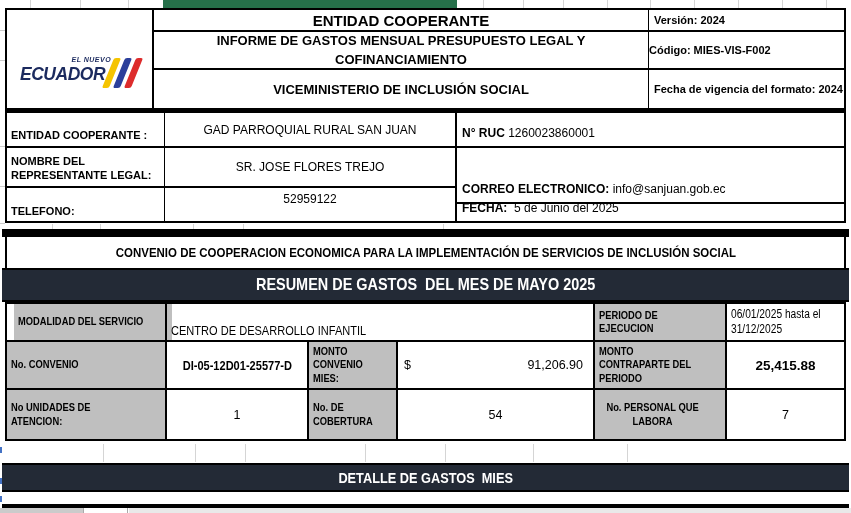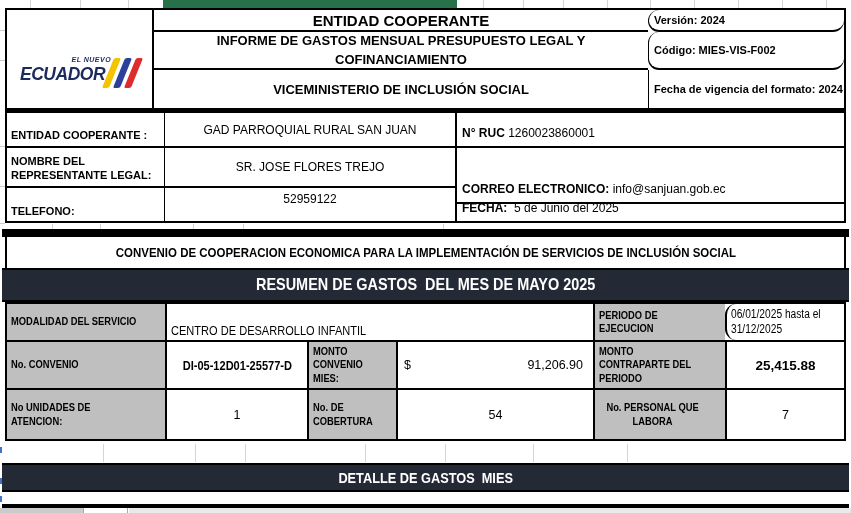--- a/index.html
+++ b/index.html
@@ -4,35 +4,35 @@
 <style>
   html,body{margin:0;padding:0;background:#fff;}
   .sheet{
     position:relative;width:851px;height:513px;background:#ffffff;overflow:hidden;
     font-family:"Liberation Sans", sans-serif;color:#000;
   }
   .abs{position:absolute;box-sizing:border-box;}
   .bold{font-weight:bold;}
   .center{display:flex;align-items:center;justify-content:center;text-align:center;}
   .bottomleft{display:flex;align-items:flex-end;justify-content:flex-start;}
-  .midleft{display:flex;align-items:center;justify-content:flex-start;border-radius:11px;}
+  .midleft{display:flex;align-items:center;justify-content:flex-start;}
   .cond{display:inline-block;transform:scaleX(0.85);transform-origin:center center;white-space:pre;}
   .condL{display:inline-block;transform:scaleX(0.85);transform-origin:left center;}
   .pre{white-space:pre;}
   
   .vstub{position:absolute;width:1px;background:#d5d5d5;}
   .hstub{position:absolute;height:1px;background:#cccccc;}
   
   .hdr{left:5px;top:8px;width:841px;height:102px;border:2px solid #000;}
   .hdr .logo-cell{left:0;top:0;width:147px;height:98px;border-right:2px solid #000;}
   .hdr .c-title{left:147px;top:0;width:494px;height:22px;border-bottom:2px solid #000;font-size:15px;}
   .hdr .c-sub{left:147px;top:22px;width:494px;height:38px;border-bottom:2px solid #000;font-size:13px;line-height:19px;}
   .hdr .c-dep{left:147px;top:60px;width:494px;height:38px;font-size:13px;}
   .hdr .r-ver{left:641px;top:0;width:196px;height:22px;border-left:1px solid #000;border-bottom:2px solid #000;font-size:11px;padding-left:5px;}
-  .hdr .r-cod{left:641px;top:22px;width:196px;height:38px;border-left:1px solid #000;border-bottom:2px solid #000;font-size:11px;padding-left:5px;}
+  .hdr .r-cod{left:641px;top:22px;width:196px;height:38px;border-left:1px solid #000;border-bottom:2px solid #000;font-size:11px;}
   .hdr .r-fec{left:641px;top:60px;width:196px;height:38px;border-left:1px solid #000;font-size:11px;padding-left:5px;line-height:15px;display:flex;align-items:center;}
   
   .logo{position:relative;width:120px;height:40px;margin:30px auto 0 auto;}
   .logo .nuevo{position:absolute;left:52px;top:2px;font-size:7px;font-weight:bold;font-style:italic;color:var(--logo-navy,#1b2a5e);letter-spacing:.5px;}
   .logo .ecuador{position:absolute;left:0;top:9px;font-size:19px;font-weight:bold;font-style:italic;color:var(--logo-navy,#1b2a5e);letter-spacing:-.5px;transform:scaleX(.92);transform-origin:left;}
   .stripes{position:absolute;left:88px;top:4px;width:34px;height:30px;}
   .stripe{position:absolute;top:0;width:7px;height:30px;transform:skewX(-22deg);border-radius:2px;}
   .stripe.y{left:0;background:var(--stripe-yellow,#f5c400);}
   .stripe.b{left:11px;background:var(--stripe-blue,#2b3f9b);}
   .stripe.r{left:22px;background:var(--stripe-red,#dd2c2c);}
@@ -138,21 +138,21 @@
   <div class="abs convrow center bold">
     <span class="cond">CONVENIO DE COOPERACION ECONOMICA PARA LA IMPLEMENTACIÓN DE SERVICIOS DE INCLUSIÓN SOCIAL</span>
   </div>
 
   <div class="abs darkbar resumenbar center bold">
     <span class="cond pre">RESUMEN DE GASTOS  DEL MES DE MAYO 2025</span>
   </div>
 
   <div class="abs sum">
 
-    <div class="abs cell nb-t nb-l gray lab" style="left:0;top:0;width:158px;height:36px;">
+    <div class="abs cell nb-t nb-l gray lab" style="left:7px;top:0;width:158px;height:36px;">
       <span class="condL">MODALIDAD DEL SERVICIO</span>
     </div>
     <div class="abs cell nb-t bottomleft" style="left:158px;top:0;width:428px;height:36px;font-size:13px;padding:0 0 2px 4px;">
       <span class="condL">CENTRO DE DESARROLLO INFANTIL</span>
     </div>
     <div class="abs cell nb-t gray lab" style="left:586px;top:0;width:132px;height:36px;">
       <span class="condL">PERIODO DE EJECUCION</span>
     </div>
     <div class="abs cell nb-t midleft" style="left:718px;top:0;width:119px;height:36px;font-size:12px;line-height:15px;padding-left:4px;">
       <span class="condL" style="white-space:normal;">06/01/2025 hasta el 31/12/2025</span>

